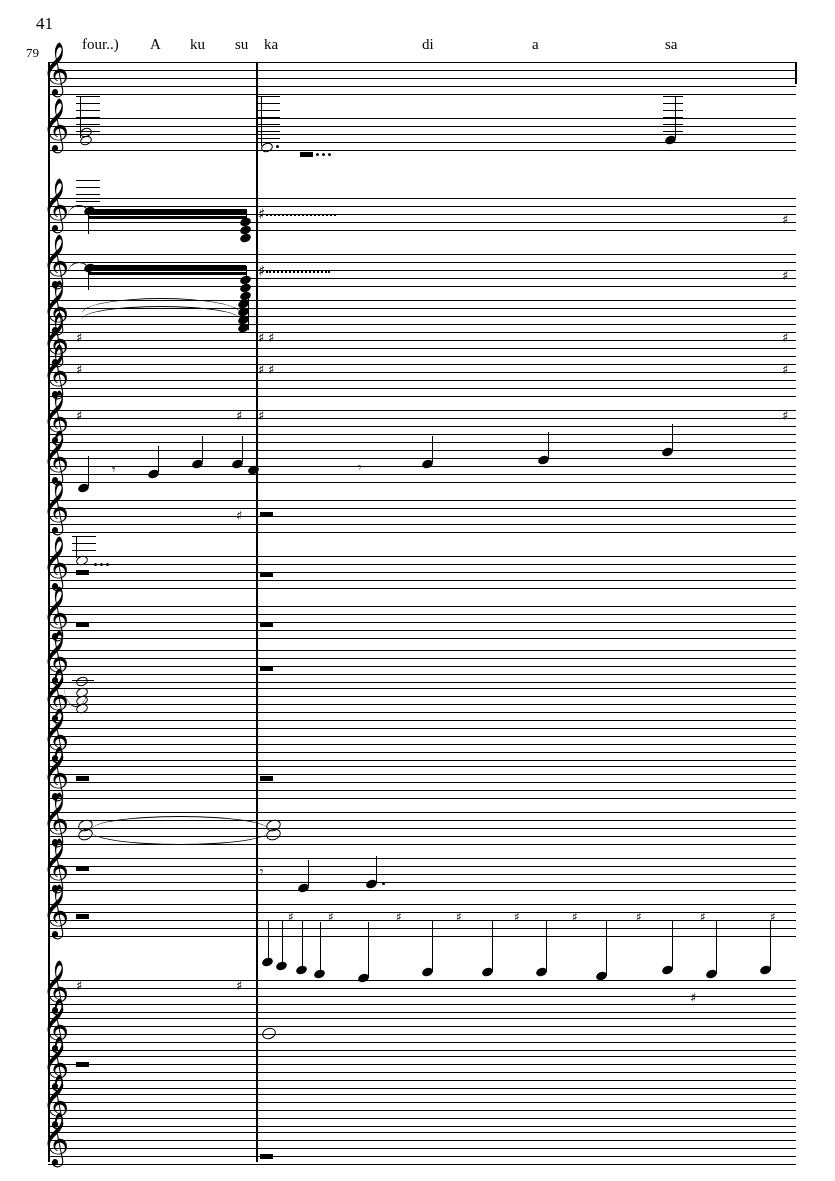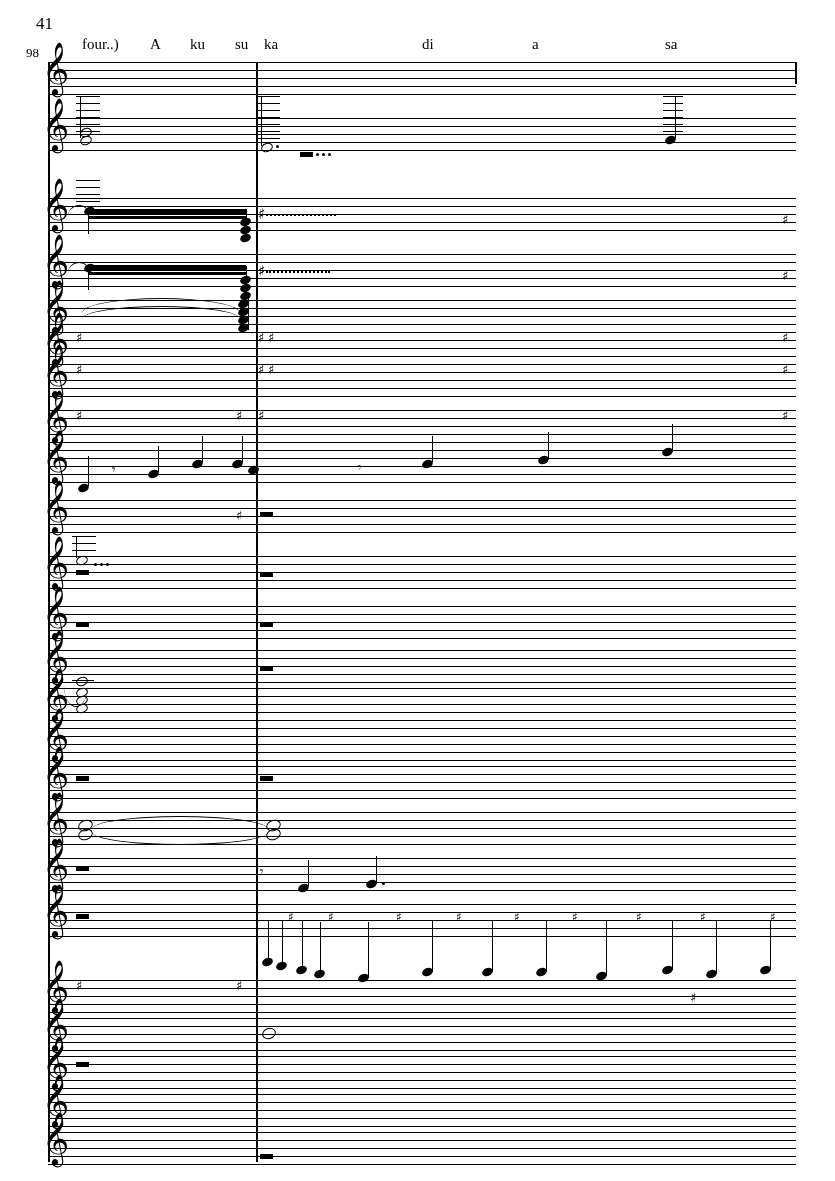--- a/index.html
+++ b/index.html
@@ -145,21 +145,21 @@
     font-family: "DejaVu Sans", sans-serif;
     color: #000;
   }
 </style>
 </head>
 <body>
 
 <div class="page">
 
   <div class="page-number">41</div>
-  <div class="measure-number">98</div>
+  <div class="measure-number">79</div>
 
   <div class="lyric" style="left:82px;  top:36px;">four..)</div>
   <div class="lyric" style="left:150px; top:36px;">A</div>
   <div class="lyric" style="left:190px; top:36px;">ku</div>
   <div class="lyric" style="left:235px; top:36px;">su</div>
   <div class="lyric" style="left:264px; top:36px;">ka</div>
   <div class="lyric" style="left:422px; top:36px;">di</div>
   <div class="lyric" style="left:532px; top:36px;">a</div>
   <div class="lyric" style="left:665px; top:36px;">sa</div>
 

